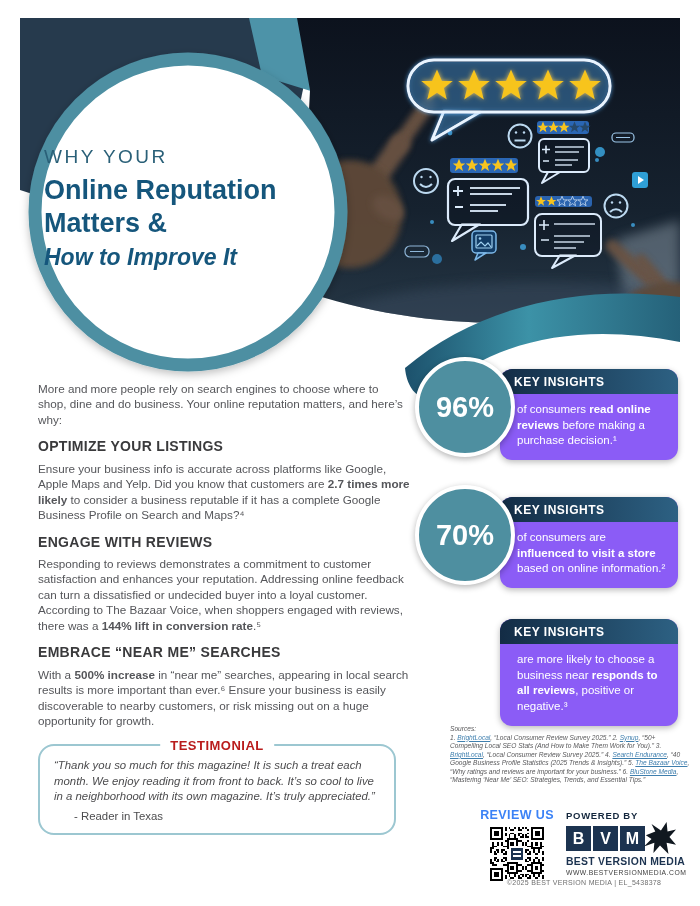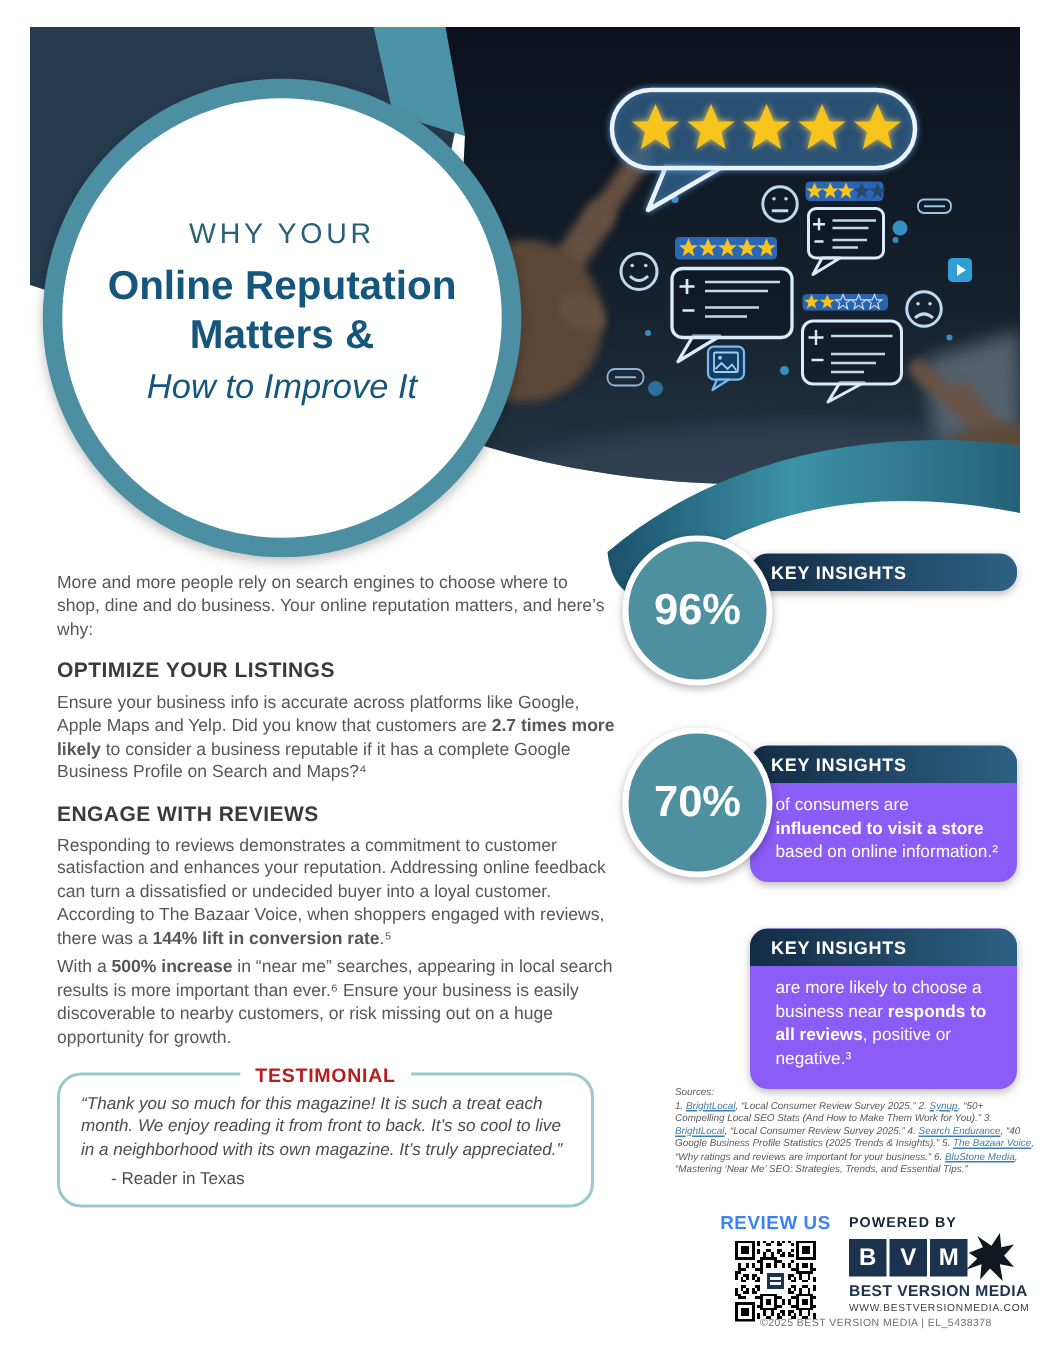--- a/index.html
+++ b/index.html
@@ -2,25 +2,25 @@
 <html><head>
 <meta charset="utf-8">
 <style>
   html,body{margin:0;padding:0;background:#fff;}
   .page{position:relative;width:700px;height:906px;background:#fff;overflow:hidden;
         font-family:"Liberation Sans",sans-serif;}
   svg{display:block;}
   .hero-svg{position:absolute;left:0;top:0;}
 
   
-  .title-block{position:absolute;left:44px;top:146px;width:288px;text-align:center;z-index:6;}
+  .title-block{position:absolute;left:44px;top:146px;width:288px;text-align:left;z-index:6;}
   .eyebrow{font-size:19px;letter-spacing:2.5px;color:#2a6078;font-weight:400;}
   .t1{font-size:27px;font-weight:bold;color:#15567c;margin-top:7px;white-space:nowrap;}
   .t2{font-size:27px;font-weight:bold;color:#15567c;margin-top:2px;}
-  .t3{font-size:23px;font-weight:normal;font-style:italic;color:#15567c;margin-top:5px;white-space:nowrap;}
+  .t3{font-size:23px;font-weight:bold;font-style:italic;color:#15567c;margin-top:5px;white-space:nowrap;}
 
   
   .content{position:absolute;left:38px;top:381px;width:372px;color:#55565a;
            font-size:11.7px;line-height:1.32;z-index:5;}
   .content p{margin:0 0 4px 0;}
   .sec-h{font-size:14px;color:#3a3a3c;font-weight:bold;letter-spacing:.3px;margin:10px 0 5px 0;}
   .b{font-weight:bold;}
 
   .testimonial{position:relative;margin-top:16px;border:2px solid #9cc7d1;border-radius:16px;
                padding:12px 14px 9px 14px;width:326px;}
@@ -258,32 +258,34 @@
 
   <div class="content">
     <p>More and more people rely on search engines to choose where to shop, dine and do business. Your online reputation matters, and here’s why:</p>
 
     <h3 class="sec-h">OPTIMIZE YOUR LISTINGS</h3>
     <p><span>Ensure your business info is accurate across platforms like Google, Apple Maps and Yelp. Did you know that customers are </span><span class="b">2.7 times more likely</span><span> to consider a business reputable if it has a complete Google Business Profile on Search and Maps?⁴</span></p>
 
     <h3 class="sec-h">ENGAGE WITH REVIEWS</h3>
     <p><span>Responding to reviews demonstrates a commitment to customer satisfaction and enhances your reputation. Addressing online feedback can turn a dissatisfied or undecided buyer into a loyal customer. According to The Bazaar Voice, when shoppers engaged with reviews, there was a </span><span class="b">144% lift in conversion rate</span><span>.⁵</span></p>
 
+    <h3 class="sec-h">EMBRACE “NEAR ME” SEARCHES</h3>
     <p><span>With a </span><span class="b">500% increase</span><span> in “near me” searches, appearing in local search results is more important than ever.⁶ Ensure your business is easily discoverable to nearby customers, or risk missing out on a huge opportunity for growth.</span></p>
 
     <div class="testimonial">
       <div class="testi-label">TESTIMONIAL</div>
       <p class="testi-quote">“Thank you so much for this magazine! It is such a treat each month. We enjoy reading it from front to back. It’s so cool to live in a neighborhood with its own magazine. It’s truly appreciated.”</p>
       <div class="testi-attrib">- Reader in Texas</div>
     </div>
   </div>
 
   <div class="insight" id="insight-0">
     <div class="ins-card">
       <div class="ins-hdr">KEY INSIGHTS</div>
+      <div class="ins-bdy"><span>of consumers </span><span class="b">read online reviews</span><span> before making a purchase decision.¹</span></div>
     </div>
     <div class="ins-pct">96%</div>
   </div>
 
   <div class="insight" id="insight-1">
     <div class="ins-card">
       <div class="ins-hdr">KEY INSIGHTS</div>
       <div class="ins-bdy"><span>of consumers are </span><span class="b">influenced to visit a store</span><span> based on online information.²</span></div>
     </div>
     <div class="ins-pct">70%</div>

